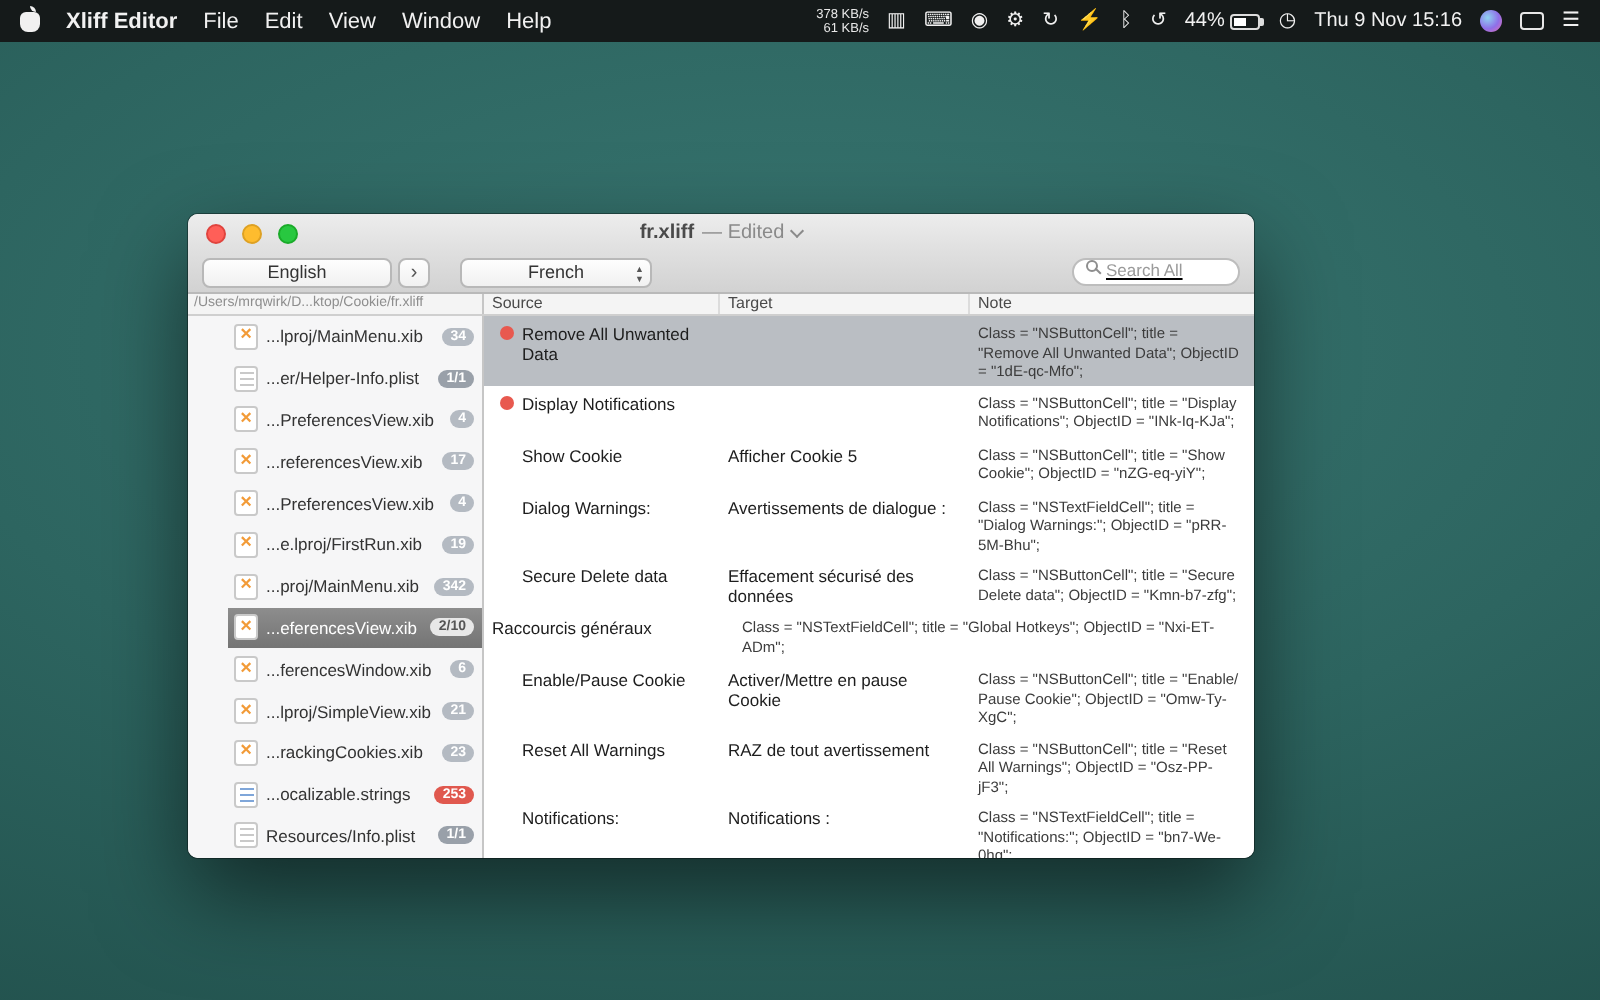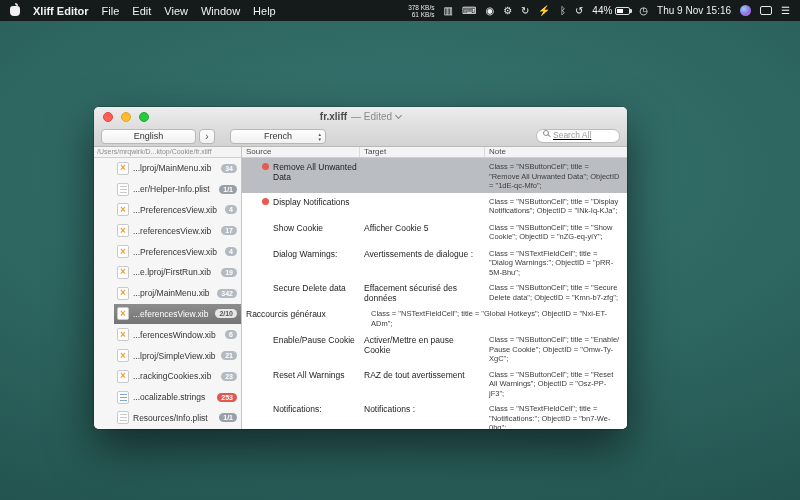--- a/index.html
+++ b/index.html
@@ -98,21 +98,21 @@
   .fi[data-name="xib-file-icon"]::after{ content:'×'; font-size:10px; font-weight:bold;
     color:#f29b38; line-height:10px; }
   .fi[data-name="plist-file-icon"]::after{ content:''; width:7px; height:7px;
     background:repeating-linear-gradient(#c9c9c9 0 1px, transparent 1px 3px); }
   .fi[data-name="strings-file-icon"]::after{ content:''; width:7px; height:7px;
     background:repeating-linear-gradient(#7fa6d9 0 1px, transparent 1px 3px); }
 
   .table{ flex:1; background:#fff; overflow:hidden; }
   .trow{ display:flex; padding:2px 0; min-height:26px; }
   .trow[data-state="selected"]{ background:#babec3; }
-  .cellsrc{ width:118px; flex:none; display:flex; align-items:flex-start; gap:4px; padding:2px 2px 0 20px; }
+  .cellsrc{ width:118px; flex:none; display:flex; align-items:flex-start; gap:4px; padding:2px 2px 0 8px; }
   .dot{ width:7px; height:7px; border-radius:50%; background:#e8594f; flex:none; margin-top:1px; visibility:hidden; }
   .dot[data-marker="dot"]{ visibility:visible; }
   .srctext{ font-size:8.5px; color:#1d1d1d; line-height:10px; }
   .celltgt{ width:125px; flex:none; font-size:8.5px; color:#1d1d1d; line-height:10px; padding:2px 4px 0 4px; }
   .cellnote{ flex:1; font-size:7.5px; color:#3c3c3c; line-height:9.5px; padding:2px 6px 0 4px; word-wrap:break-word; }
 </style>
 </head>
 <body>
 
 <div class="desktop" data-name="desktop">

